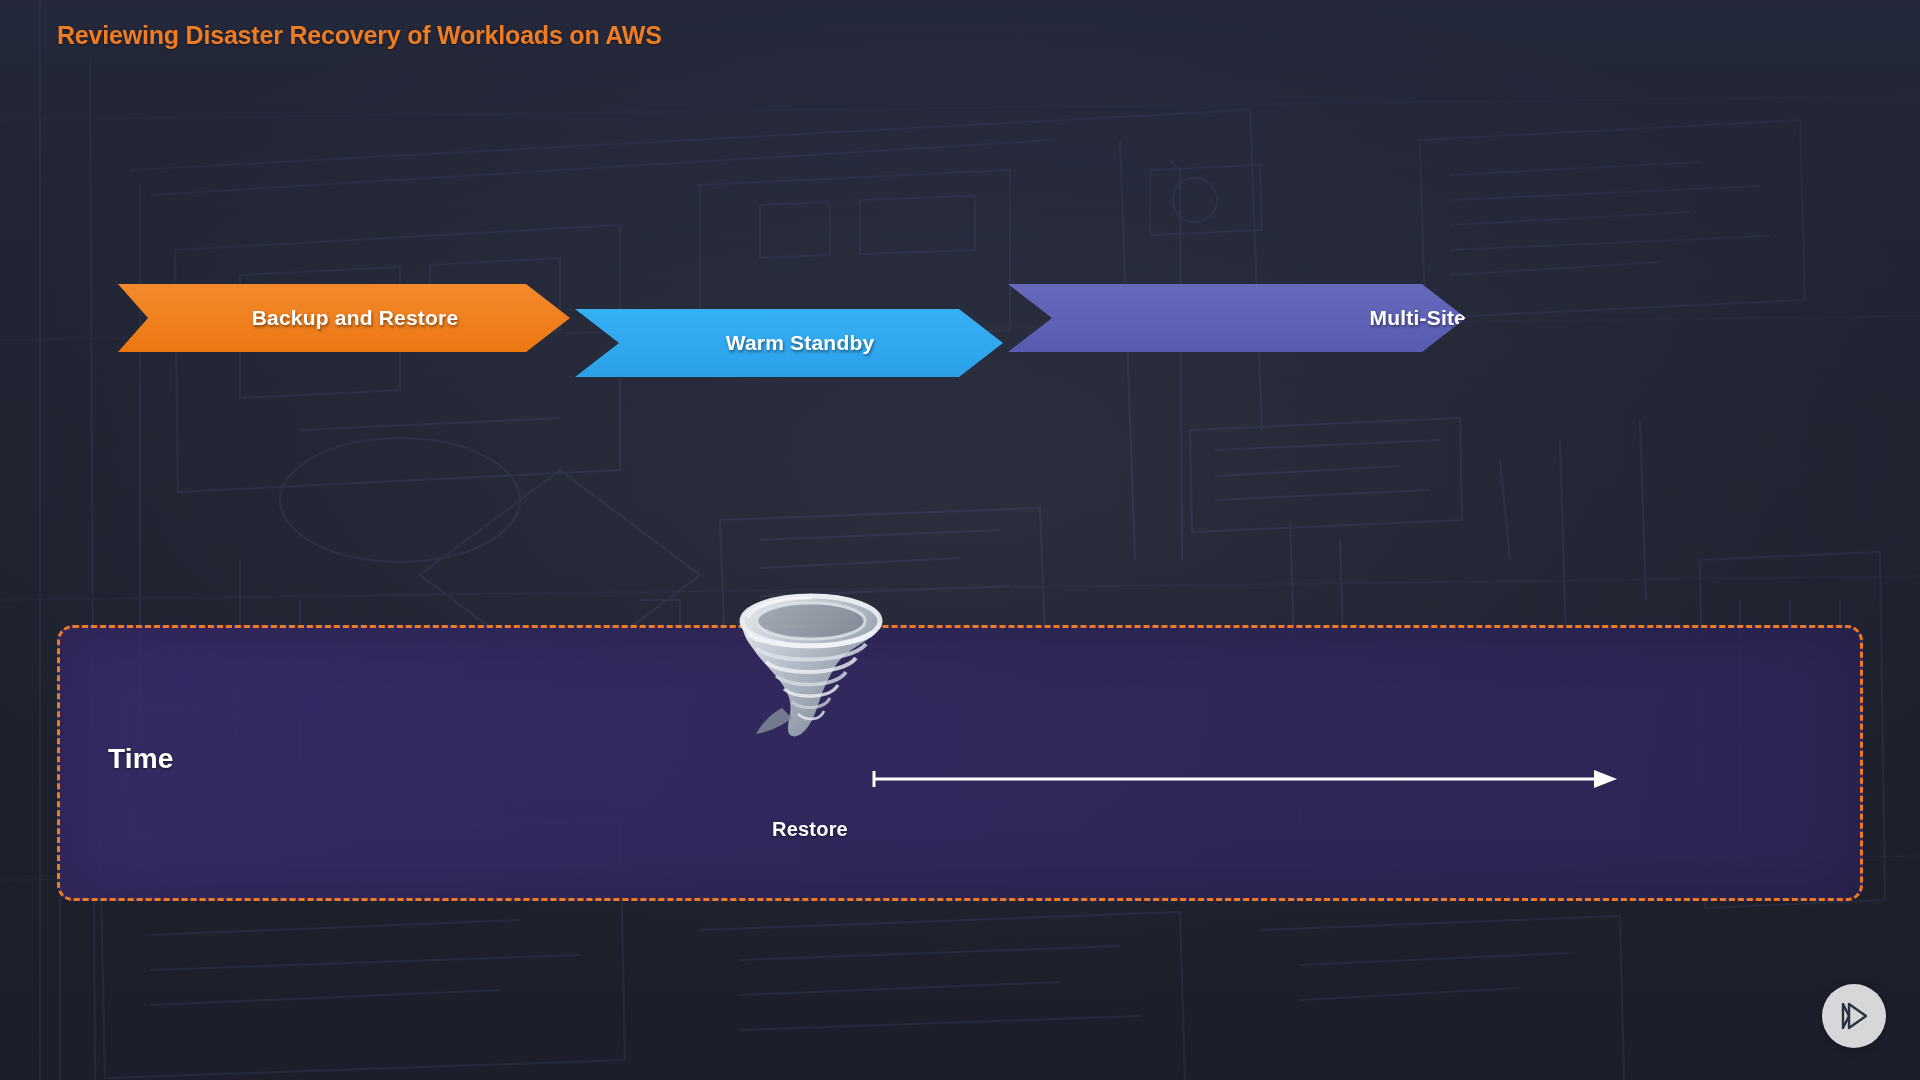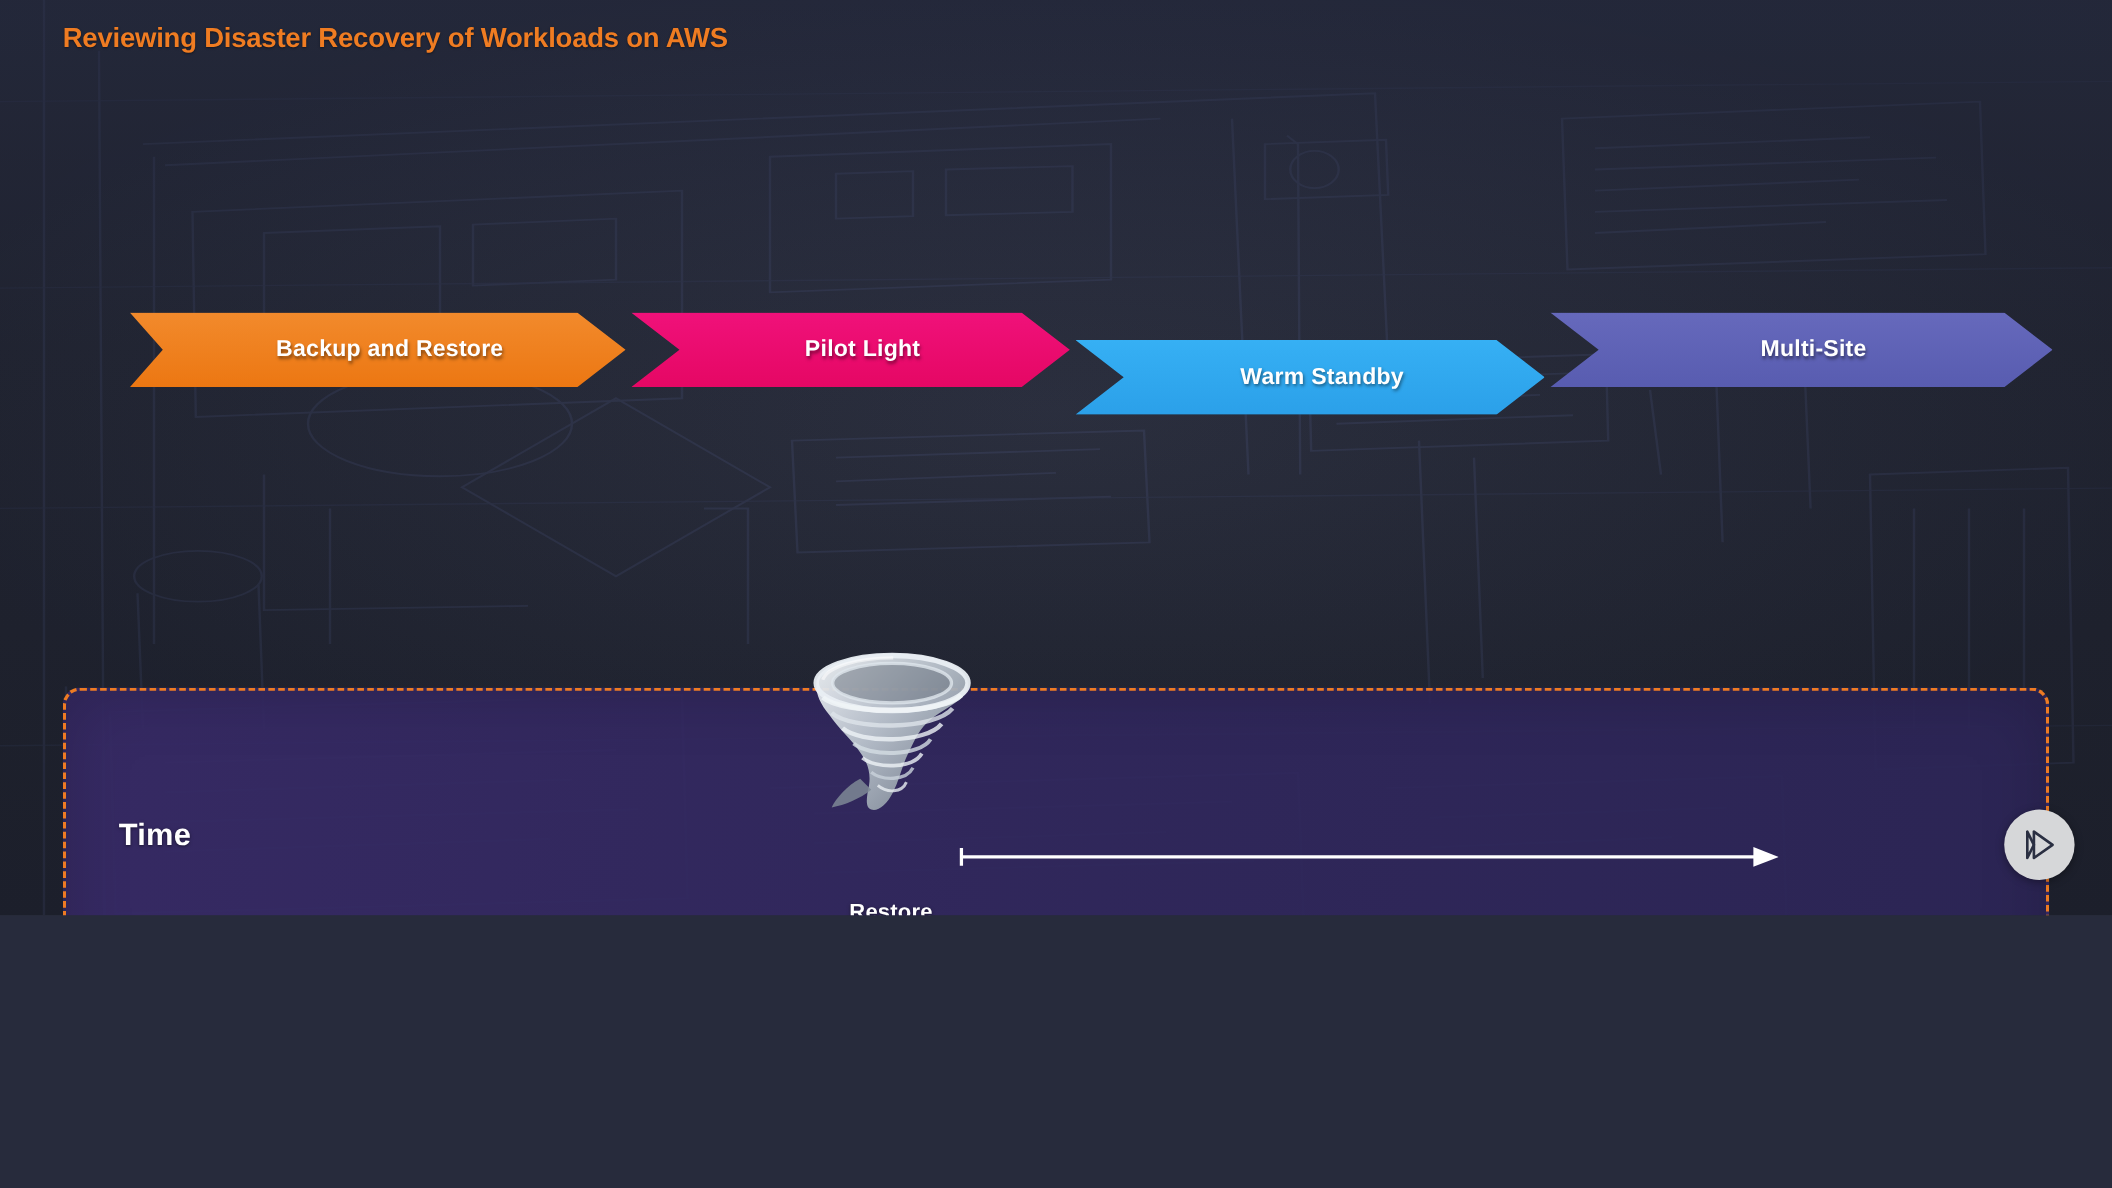--- a/index.html
+++ b/index.html
@@ -4,21 +4,21 @@
 <style>
   * { margin:0; padding:0; box-sizing:border-box; }
   html, body {
     width:1920px; height:1080px;
     background:#272b3c;
     font-family:"Liberation Sans", sans-serif;
     overflow:hidden;
   }
   #slide {
     position:relative;
-    width:1920px; height:832px;
+    width:1920px; height:1080px;
     background:
       linear-gradient(180deg, #2b3046 0%, #262a3a 38%, #222634 100%);
     overflow:hidden;
   }
 
   
   .bg-sketch { position:absolute; inset:0; opacity:0.55; }
   .bg-sketch svg { width:100%; height:100%; display:block; }
 
   .bg-vignette{
@@ -218,27 +218,24 @@
   <div class="bg-vignette"></div>
 
   <div class="hdr">
     <div class="kicker">Reviewing Disaster Recovery of Workloads on AWS</div>
   </div>
 
   <div class="chev-band">
     <div class="chev first" style="width:452px;background:linear-gradient(180deg,#f28a2c,#ec7712);">
       <span class="chev-label">Backup and Restore</span>
     </div>
-    <div class="chev" style="width:400px;background:linear-gradient(180deg,#f0117a,#e50764);">
-      <span class="chev-label">Pilot Light</span>
-    </div>
     <div class="chev" style="width:428px;background:linear-gradient(180deg,#36b0f4,#2ba0e9);margin-top:25px;">
       <span class="chev-label">Warm Standby</span>
     </div>
-    <div class="chev" style="width:458px;background:linear-gradient(180deg,#6669bc,#585cb0);">
+    <div class="chev" style="width:458px;background:linear-gradient(180deg,#6669bc,#585cb0);justify-content:flex-end;">
       <span class="chev-label">Multi-Site</span>
     </div>
   </div>
 
   <div class="dash-box">
 
     <div class="time-label">Time</div>
 
     <div class="tornado">
       <svg viewBox="0 0 170 160" aria-hidden="true">

